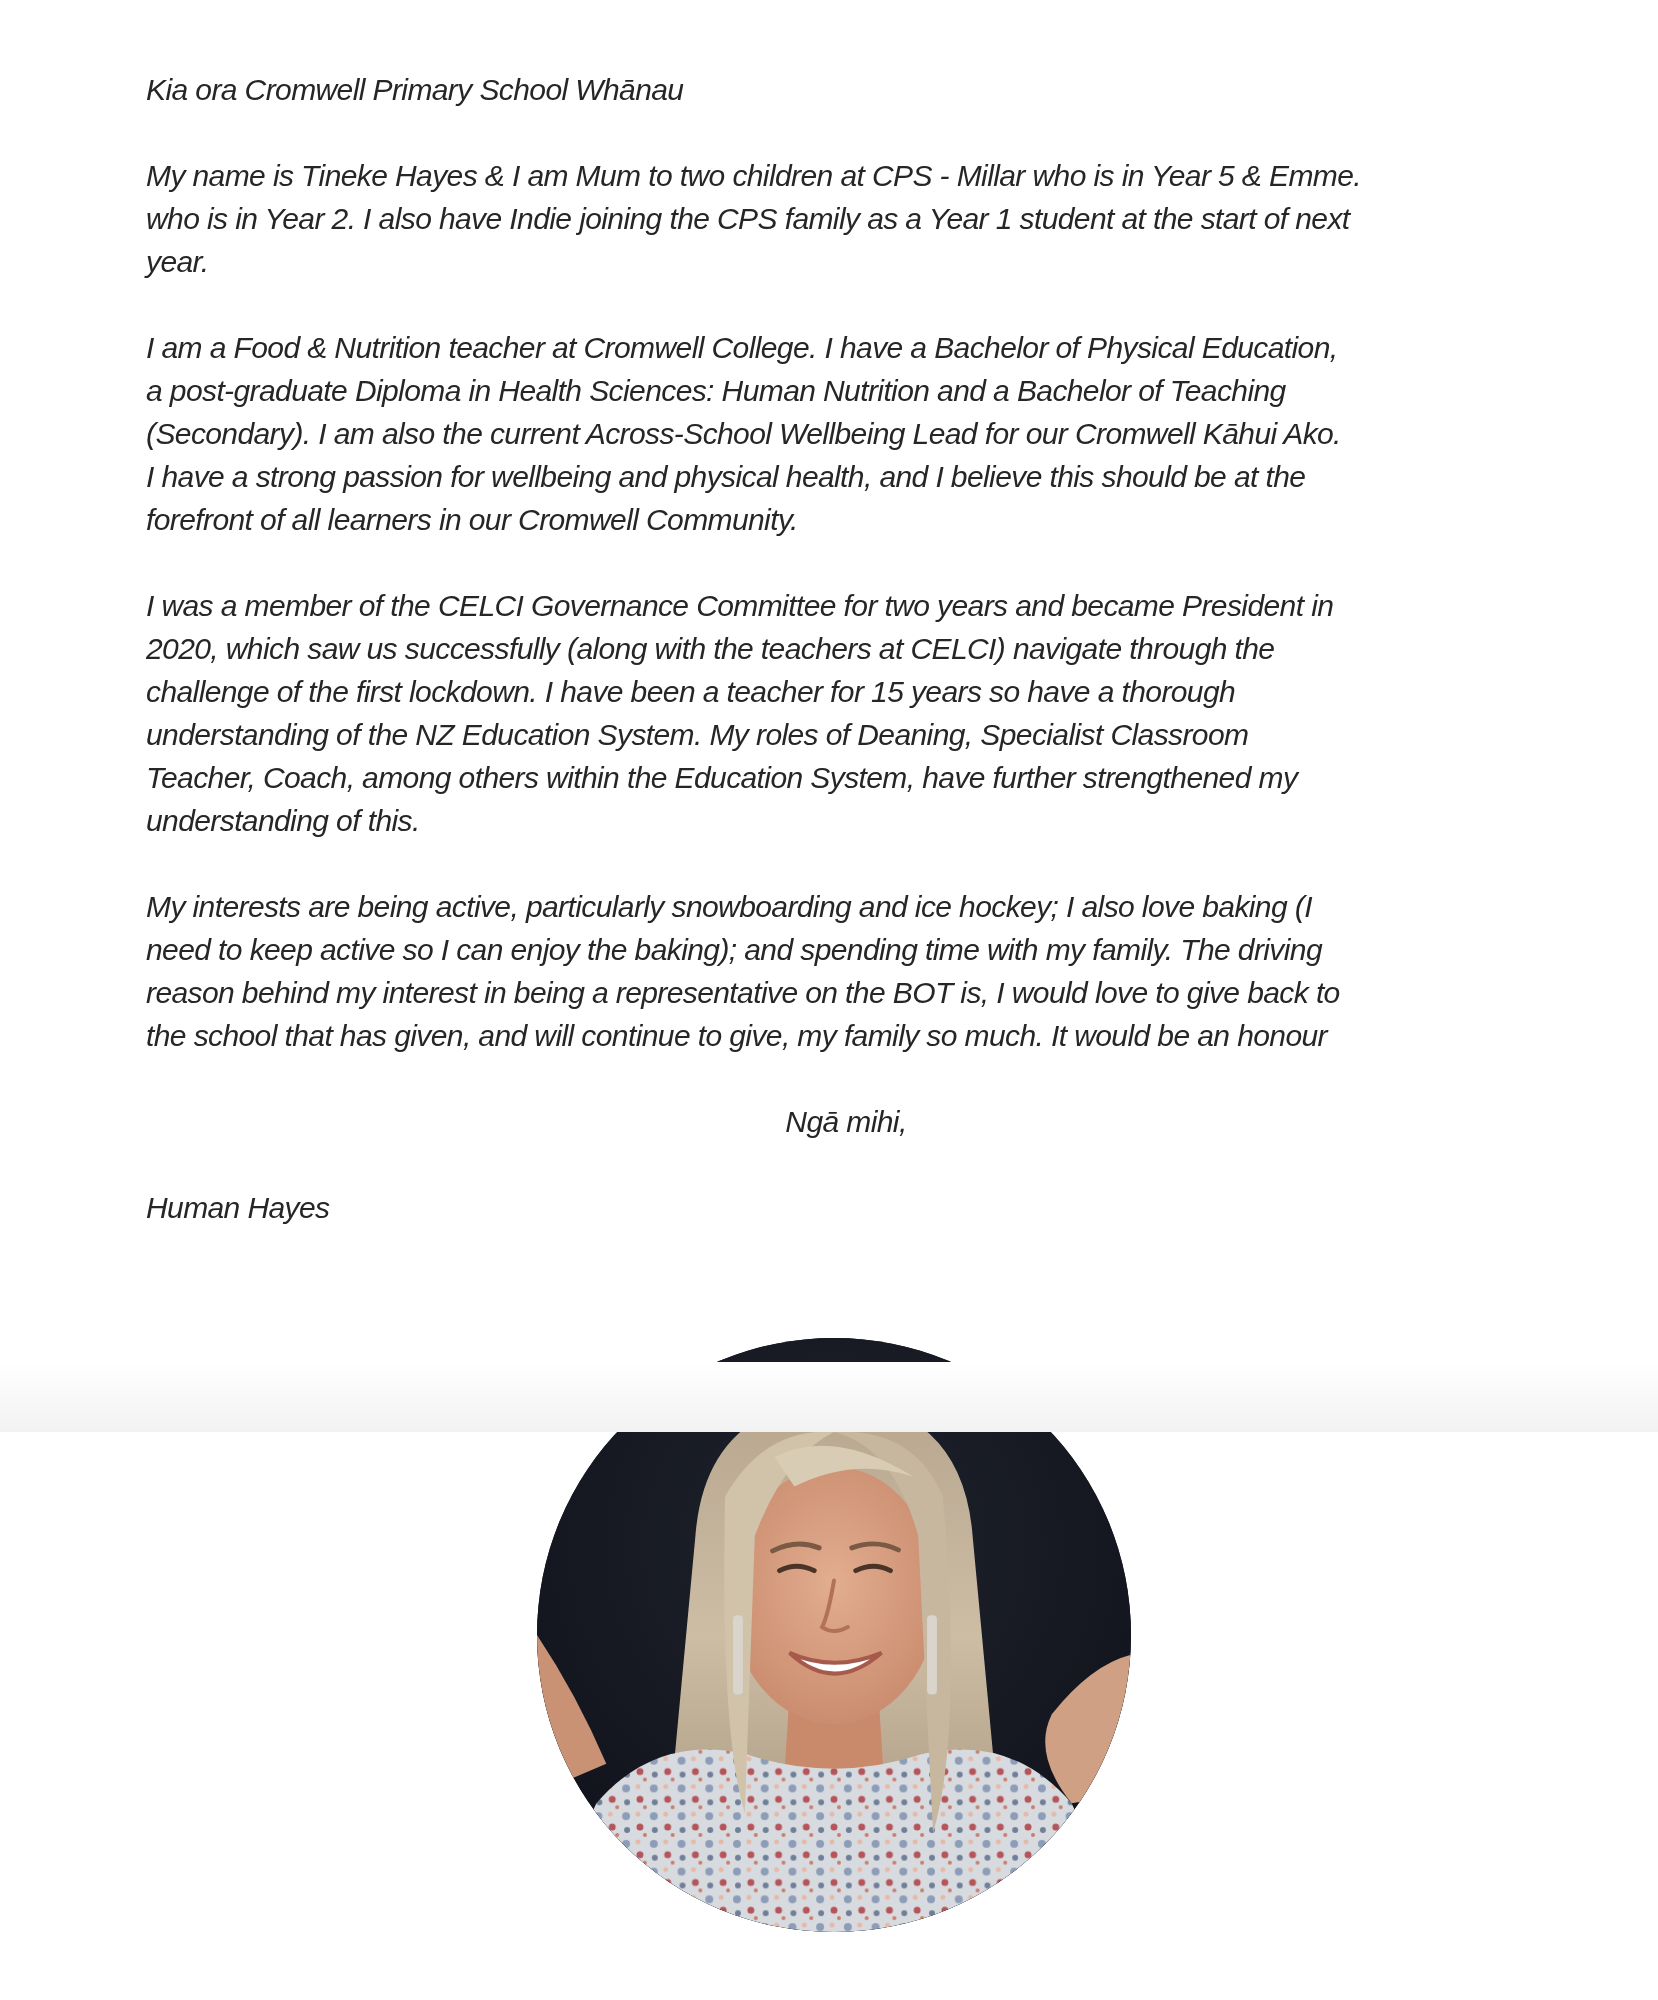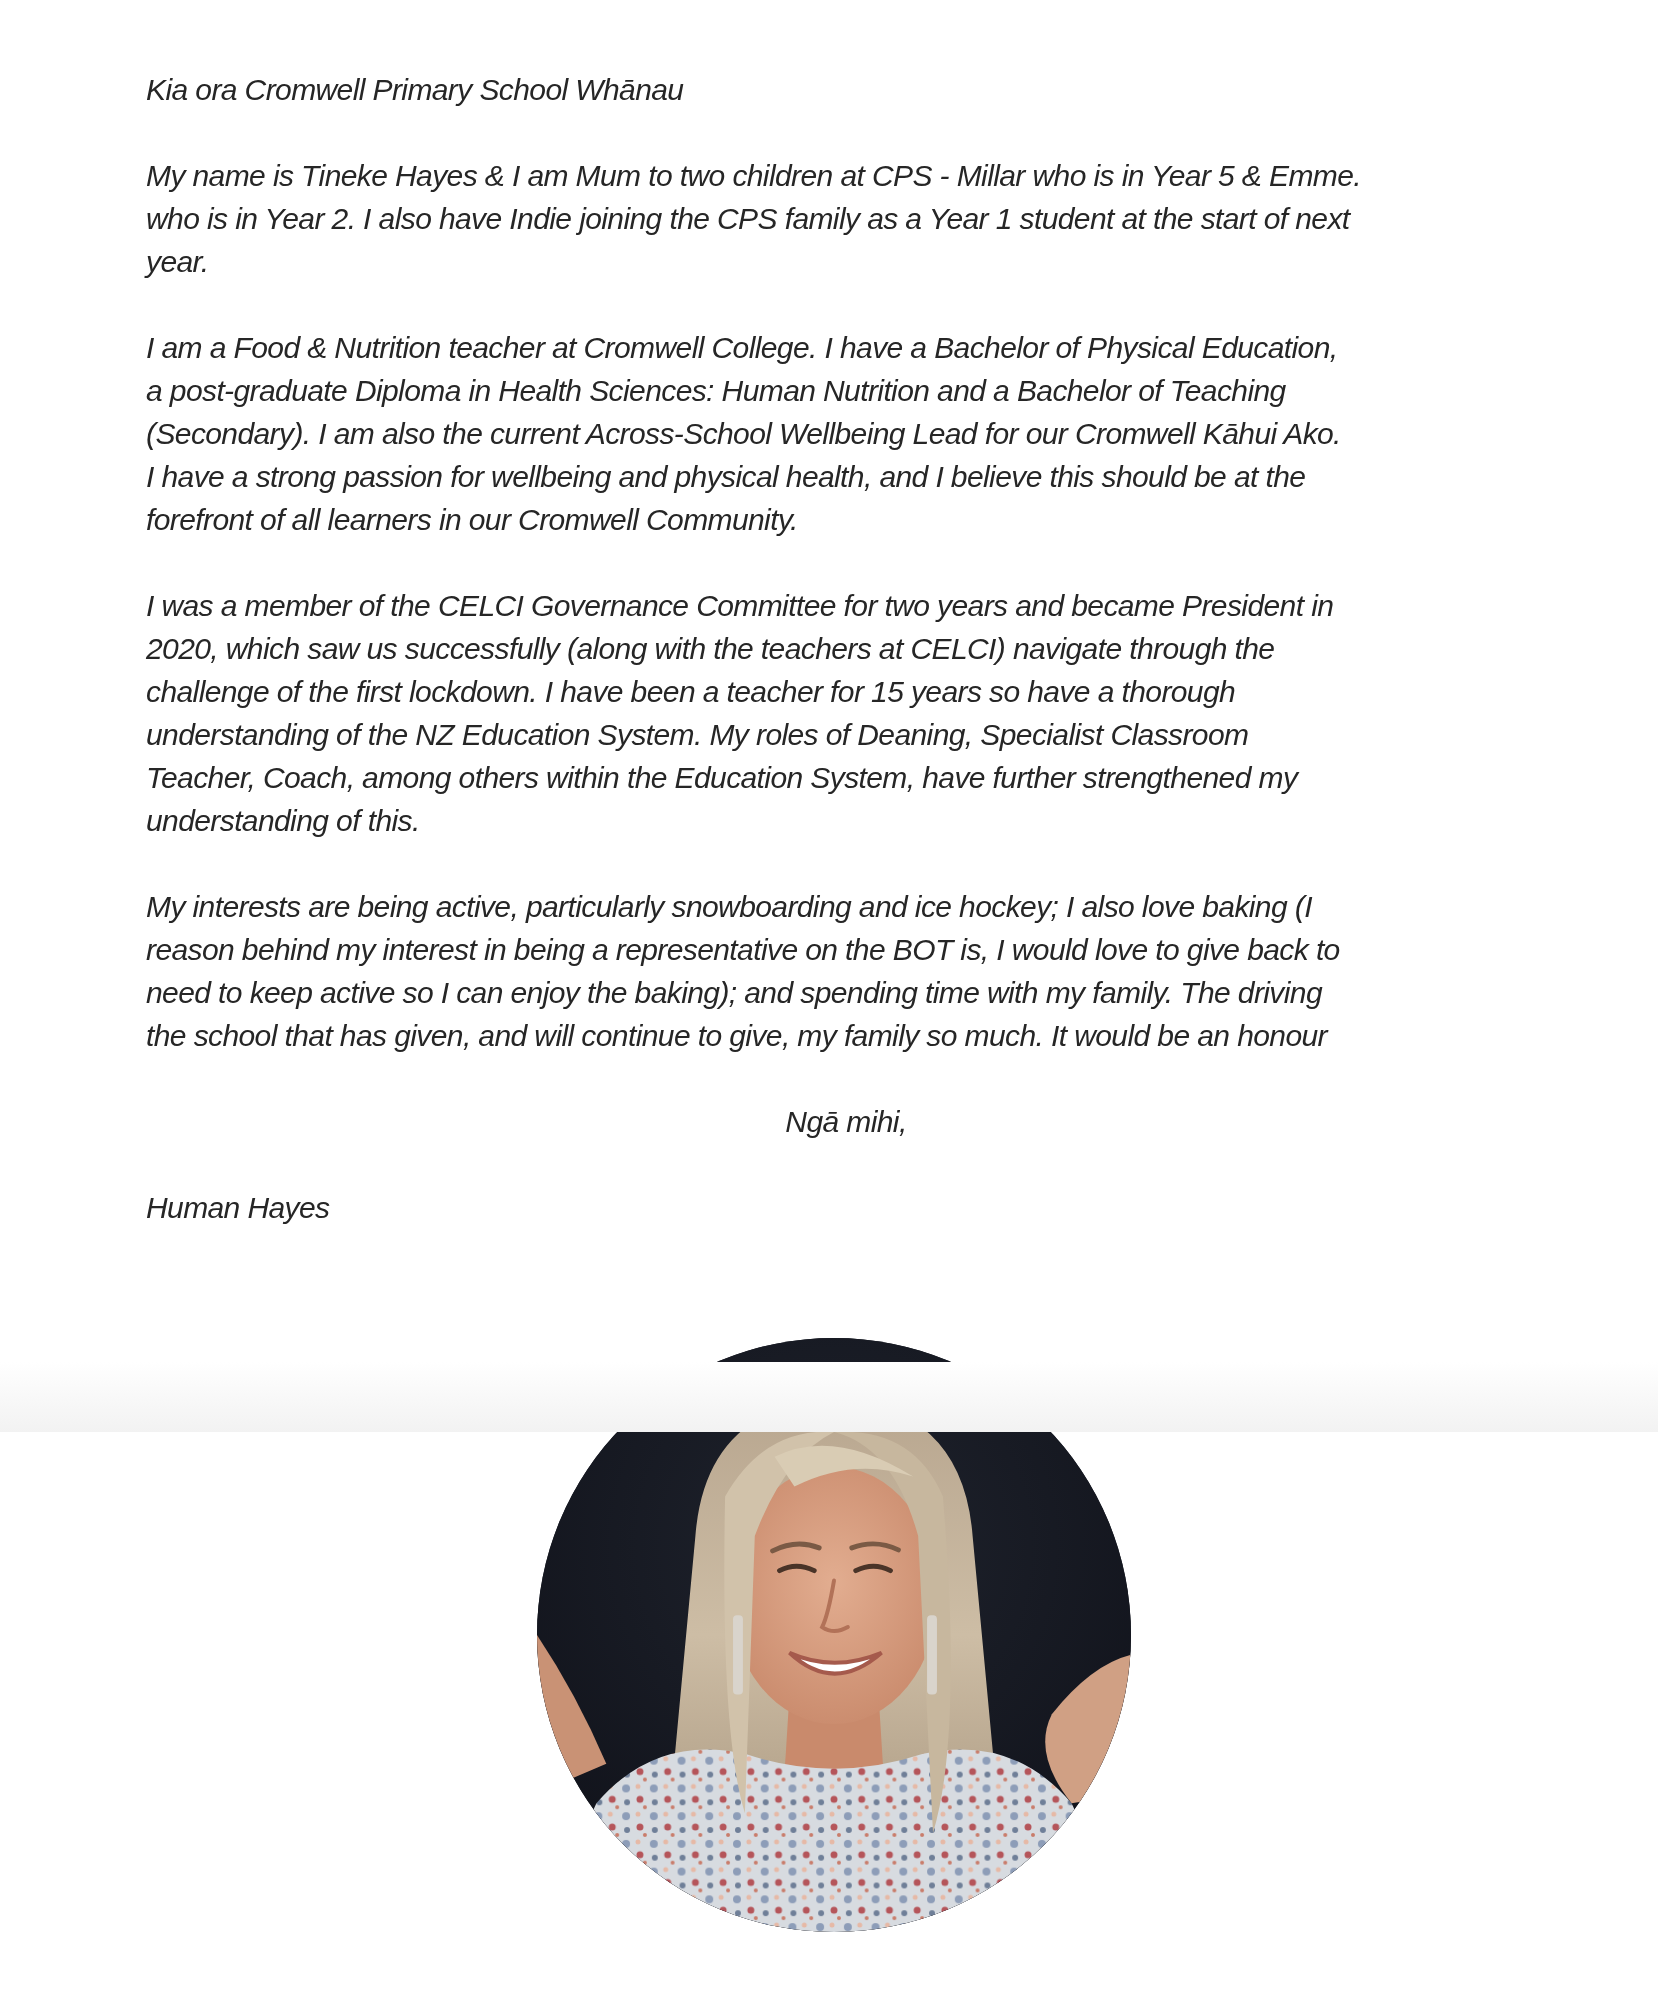--- a/index.html
+++ b/index.html
@@ -91,22 +91,22 @@
       <span class="line">I was a member of the CELCI Governance Committee for two years and became President in</span>
       <span class="line">2020, which saw us successfully (along with the teachers at CELCI) navigate through the</span>
       <span class="line">challenge of the first lockdown.  I have been a teacher for 15 years so have a thorough</span>
       <span class="line">understanding of the NZ Education System.  My roles of Deaning, Specialist Classroom</span>
       <span class="line">Teacher, Coach, among others within the Education System, have further strengthened my</span>
       <span class="line">understanding of this.</span>
     </p>
 
     <p class="para">
       <span class="line">My interests are being active, particularly snowboarding and ice hockey; I also love baking (I</span>
+      <span class="line">need to keep active so I can enjoy the baking); and spending time with my family.  The driving</span>
       <span class="line">reason behind my interest in being a representative on the BOT is, I would love to give back to</span>
-      <span class="line">need to keep active so I can enjoy the baking); and spending time with my family.  The driving</span>
       <span class="line">the school that has given, and will continue to give, my family so much.  It would be an honour</span>
     </p>
 
     <p class="signoff">Ngā mihi,</p>
     <p class="signature">Human Hayes</p>
   </div>
 
   <div class="portrait-wrap" title="Circular portrait photo of Tineke Hayes smiling, long blonde hair, floral top, dark background">
     <svg viewBox="0 0 600 600" xmlns="http://www.w3.org/2000/svg">
       <defs>

